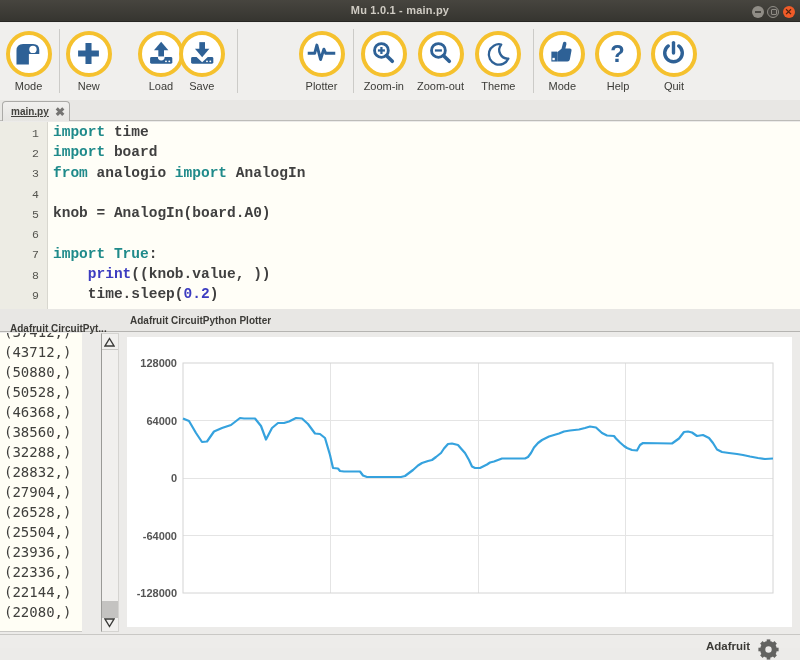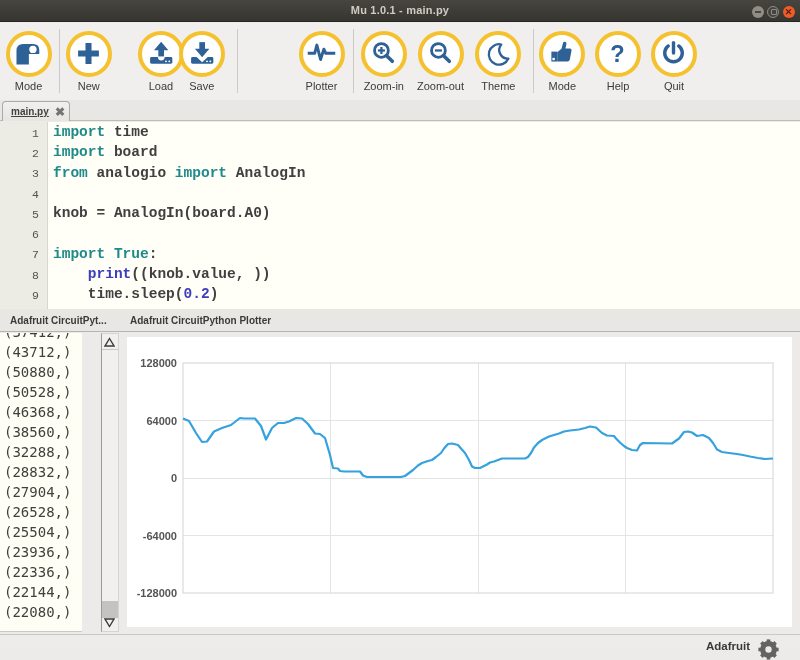--- a/index.html
+++ b/index.html
@@ -212,21 +212,21 @@
 <span class="kw">from</span> analogio <span class="kw">import</span> AnalogIn
 
 knob = AnalogIn(board.A0)
 
 <span class="kw">import</span> <span class="kw">True</span>:
     <span class="bi">print</span>((knob.value, ))
     time.sleep(<span class="num">0.2</span>)</div>
   </div>
 
   <div id="docktitles">
-    <div class="dtitle" style="left:10px;">Adafruit CircuitPyt...</div>
+    <div class="dtitle" style="left:10px;margin-top:8px;">Adafruit CircuitPyt...</div>
     <div class="dtitle" style="left:130px;">Adafruit CircuitPython Plotter</div>
   </div>
 
   <div id="serial">
       <pre>(37412,)
 (43712,)
 (50880,)
 (50528,)
 (46368,)
 (38560,)

